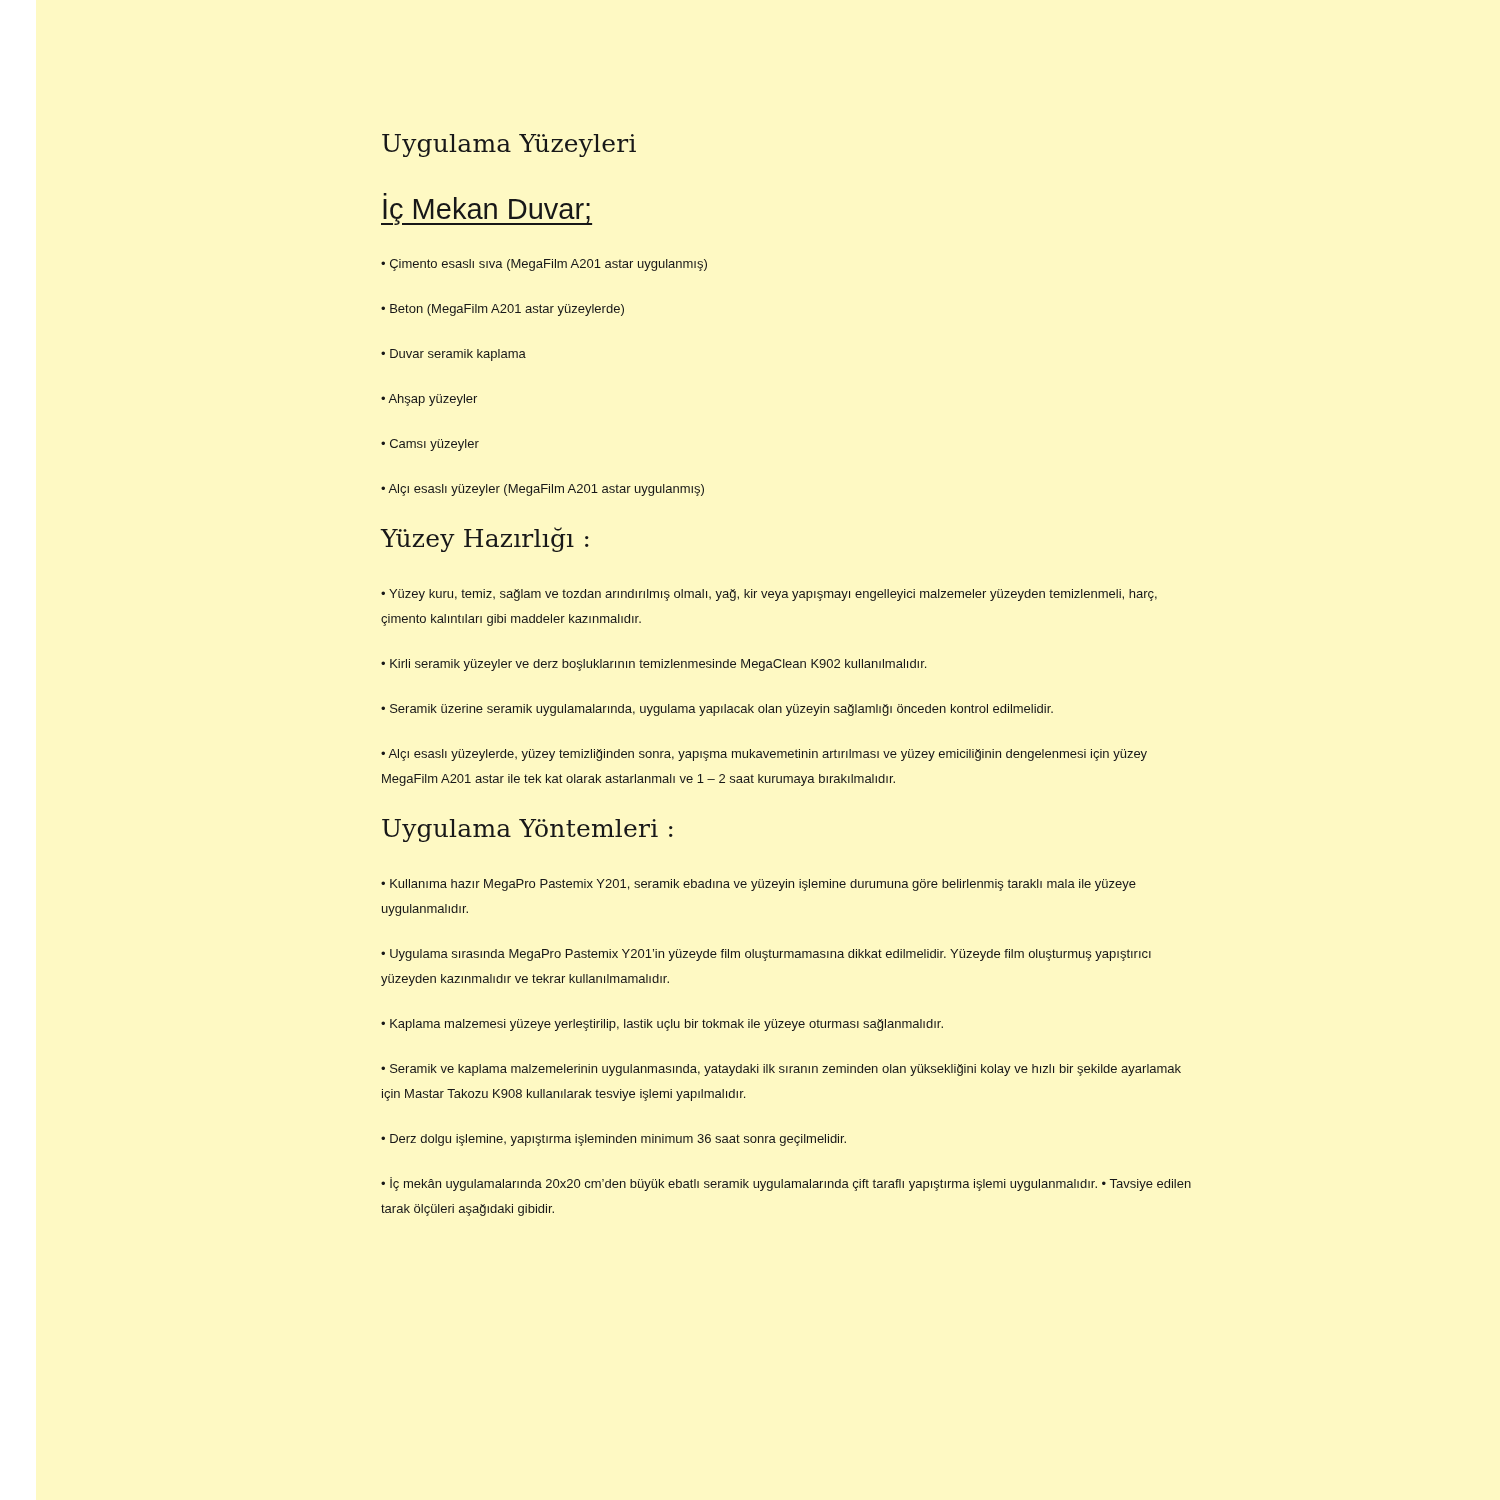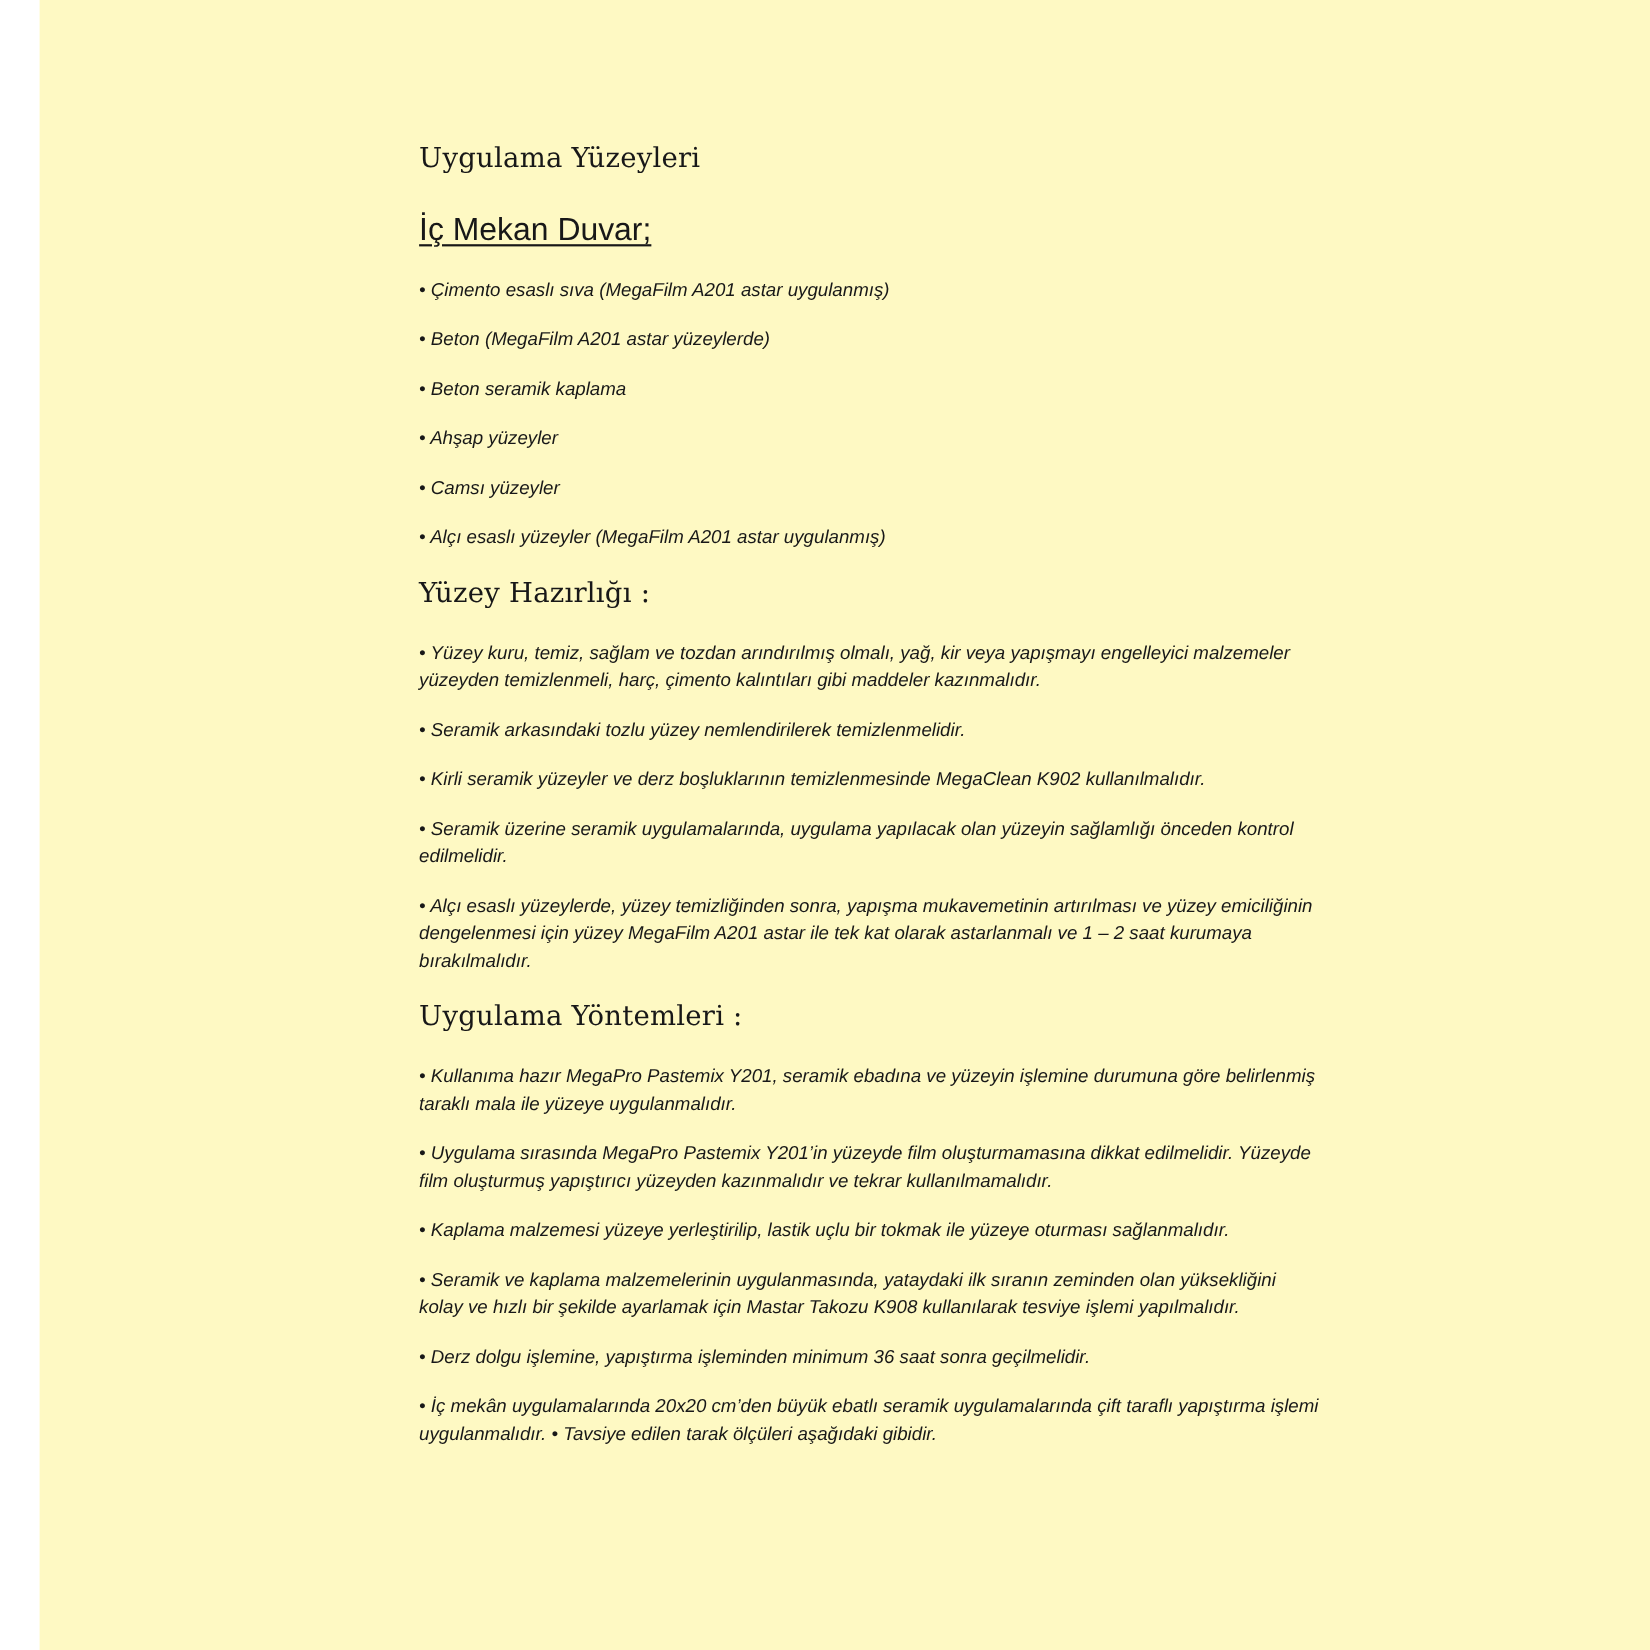--- a/index.html
+++ b/index.html
@@ -39,50 +39,48 @@
     font-size: 29px;
     font-weight: normal;
     line-height: 33px;
     text-decoration: underline;
     text-decoration-thickness: 2px;
     text-underline-offset: 4px;
     margin: 0 0 25px 0;
   }
   p.bullet {
     font-family: "Liberation Sans", "DejaVu Sans", sans-serif;
-    font-size: 17px;
+    font-size: 13px;
     line-height: 25px;
     margin: 0 0 20px 0;
-    font-style: italic;
   }
   p.bullet:last-child {
     margin-bottom: 0;
   }
 </style>
 </head>
 <body>
 
 <div class="page">
   <div class="content">
 
     <h1 class="serif-heading first">Uygulama Yüzeyleri</h1>
 
     <h2 class="underline-heading">İç Mekan Duvar;</h2>
 
     <p class="bullet">• Çimento esaslı sıva (MegaFilm A201 astar uygulanmış)</p>
     <p class="bullet">• Beton (MegaFilm A201 astar yüzeylerde)</p>
-    <p class="bullet">• Beton seramik kaplama</p>
+    <p class="bullet">• Duvar seramik kaplama</p>
     <p class="bullet">• Ahşap yüzeyler</p>
     <p class="bullet">• Camsı yüzeyler</p>
     <p class="bullet">• Alçı esaslı yüzeyler (MegaFilm A201 astar uygulanmış)</p>
 
     <h2 class="serif-heading">Yüzey Hazırlığı :</h2>
 
     <p class="bullet">• Yüzey kuru, temiz, sağlam ve tozdan arındırılmış olmalı, yağ, kir veya yapışmayı engelleyici malzemeler yüzeyden temizlenmeli, harç, çimento kalıntıları gibi maddeler kazınmalıdır.</p>
-    <p class="bullet">• Seramik arkasındaki tozlu yüzey nemlendirilerek temizlenmelidir.</p>
     <p class="bullet">• Kirli seramik yüzeyler ve derz boşluklarının temizlenmesinde MegaClean K902 kullanılmalıdır.</p>
     <p class="bullet">• Seramik üzerine seramik uygulamalarında, uygulama yapılacak olan yüzeyin sağlamlığı önceden kontrol edilmelidir.</p>
     <p class="bullet">• Alçı esaslı yüzeylerde, yüzey temizliğinden sonra, yapışma mukavemetinin artırılması ve yüzey emiciliğinin dengelenmesi için yüzey MegaFilm A201 astar ile tek kat olarak astarlanmalı ve 1 – 2 saat kurumaya bırakılmalıdır.</p>
 
     <h2 class="serif-heading">Uygulama Yöntemleri :</h2>
 
     <p class="bullet">• Kullanıma hazır MegaPro Pastemix Y201, seramik ebadına ve yüzeyin işlemine durumuna göre belirlenmiş taraklı mala ile yüzeye uygulanmalıdır.</p>
     <p class="bullet">• Uygulama sırasında MegaPro Pastemix Y201’in yüzeyde film oluşturmamasına dikkat edilmelidir. Yüzeyde film oluşturmuş yapıştırıcı yüzeyden kazınmalıdır ve tekrar kullanılmamalıdır.</p>
     <p class="bullet">• Kaplama malzemesi yüzeye yerleştirilip, lastik uçlu bir tokmak ile yüzeye oturması sağlanmalıdır.</p>
     <p class="bullet">• Seramik ve kaplama malzemelerinin uygulanmasında, yataydaki ilk sıranın zeminden olan yüksekliğini kolay ve hızlı bir şekilde ayarlamak için Mastar Takozu K908 kullanılarak tesviye işlemi yapılmalıdır.</p>

